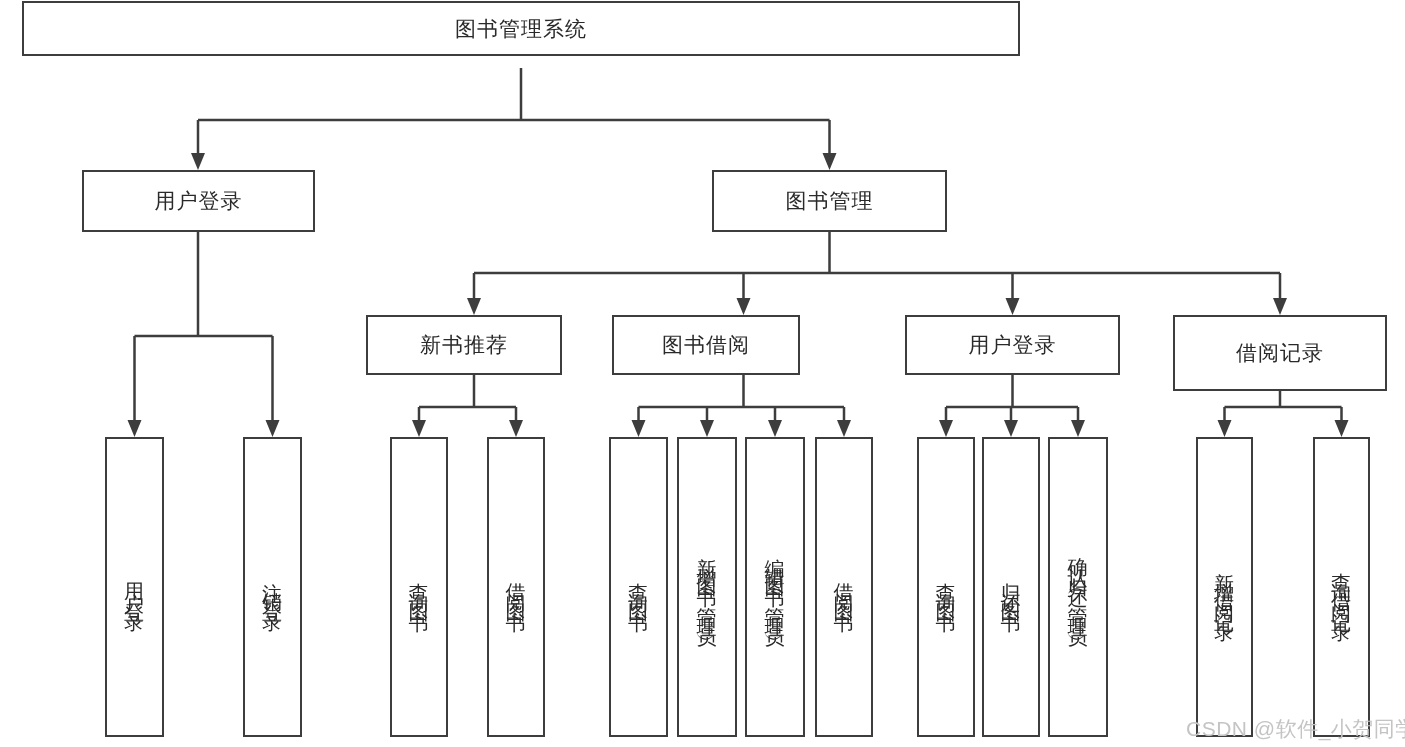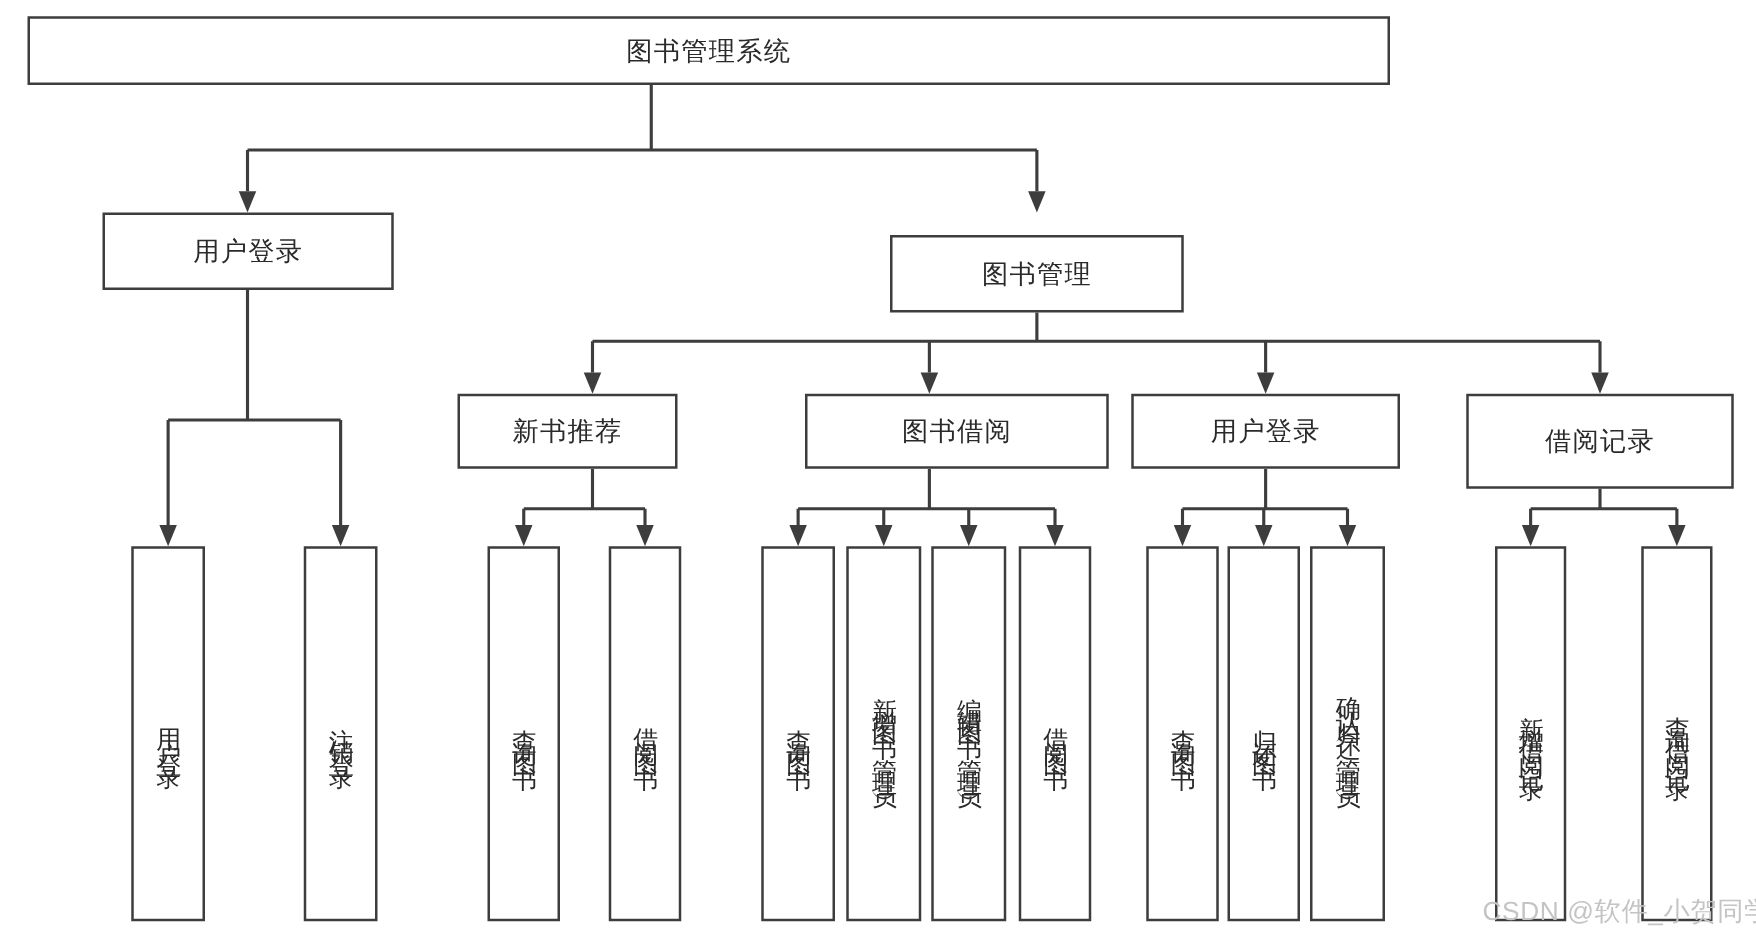--- a/index.html
+++ b/index.html
@@ -91,35 +91,35 @@
     <polygon points="768,420 782,420 775,437"></polygon>
     <polygon points="837,420 851,420 844,437"></polygon>
     <polygon points="939,420 953,420 946,437"></polygon>
     <polygon points="1004,420 1018,420 1011,437"></polygon>
     <polygon points="1071,420 1085,420 1078,437"></polygon>
     <polygon points="1217.5,420 1231.5,420 1224.5,437"></polygon>
     <polygon points="1334.5,420 1348.5,420 1341.5,437"></polygon>
   </g>
 </svg>
 
-<div class="box h" style="left:22px;top:13px;width:1090px;height:55px">
+<div class="box h" style="left:22px;top:1px;width:998px;height:55px">
   <span>图书管理系统</span>
 </div>
 
 <div class="box h" style="left:82px;top:170px;width:233px;height:62px">
   <span>用户登录</span>
 </div>
-<div class="box h" style="left:712px;top:188px;width:235px;height:62px">
+<div class="box h" style="left:712px;top:170px;width:235px;height:62px">
   <span>图书管理</span>
 </div>
 
-<div class="box h" style="left:366px;top:315px;width:176px;height:60px">
+<div class="box h" style="left:366px;top:315px;width:196px;height:60px">
   <span>新书推荐</span>
 </div>
-<div class="box h" style="left:644px;top:315px;width:243px;height:60px">
+<div class="box h" style="left:612px;top:315px;width:188px;height:60px">
   <span>图书借阅</span>
 </div>
 <div class="box h" style="left:905px;top:315px;width:215px;height:60px">
   <span>用户登录</span>
 </div>
 <div class="box h" style="left:1173px;top:315px;width:214px;height:76px">
   <span>借阅记录</span>
 </div>
 
 <div class="box v" style="left:105px;top:437px;width:59px;height:300px">

